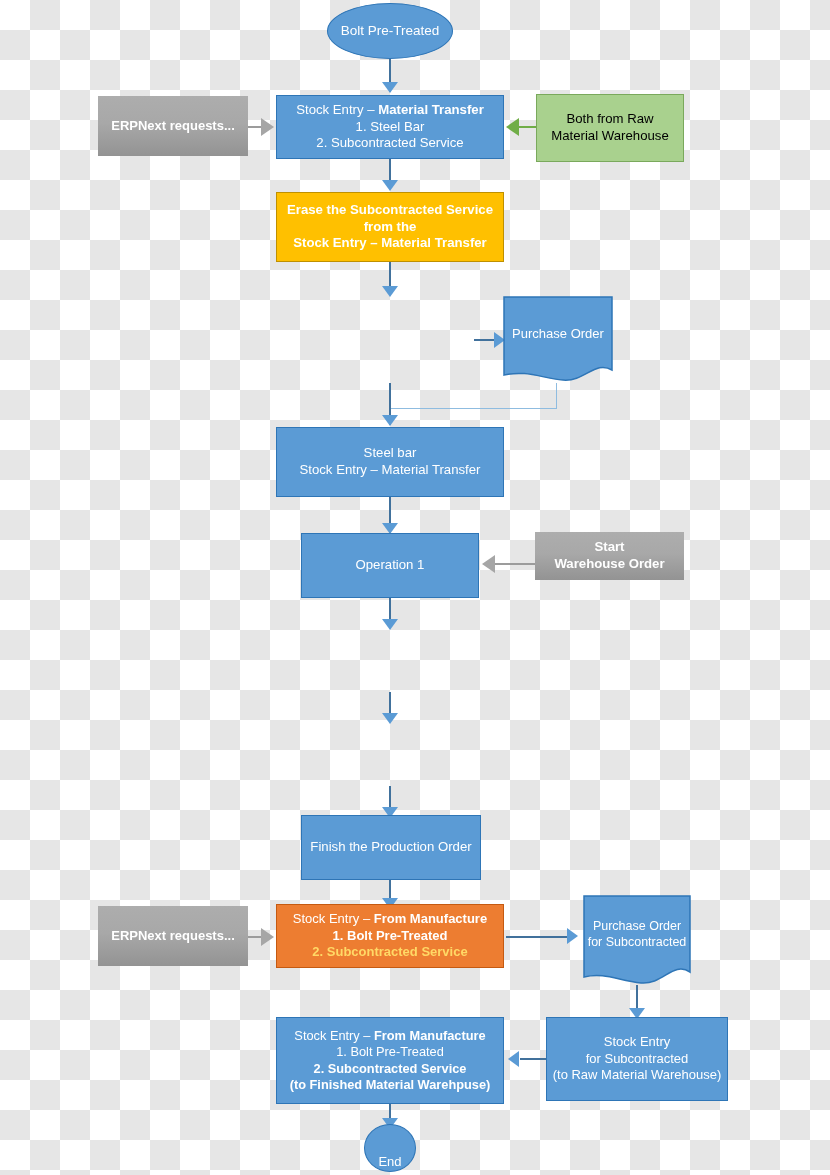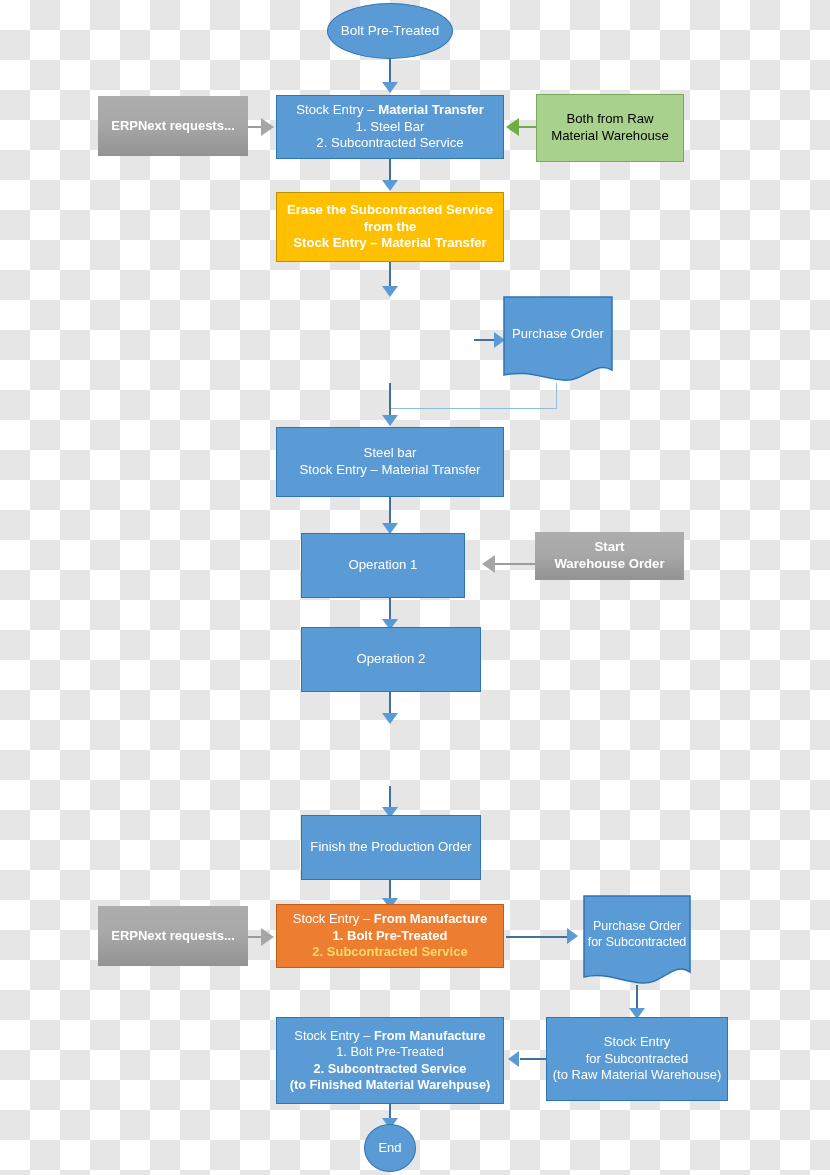--- a/index.html
+++ b/index.html
@@ -232,34 +232,31 @@
     <div class="txt" style="margin-top:-12px;">Purchase Order</div>
   </div>
 
   <div class="node box-blue" style="left:276px; top:427px; width:228px; height:70px; font-size:13.2px;">
     <div class="txt">
       <div>Steel bar</div>
       <div>Stock Entry – Material Transfer</div>
     </div>
   </div>
 
-  <div class="node box-blue" style="left:301px; top:533px; width:164px; height:65px; font-size:13.2px;">
+  <div class="node box-blue" style="left:301px; top:533px; width:178px; height:65px; font-size:13.2px;">
     <div class="txt">Operation 1</div>
   </div>
 
   <div class="node box-gray" style="left:535px; top:532px; width:149px; height:48px; font-size:13.2px;">
     <div class="txt">
       <div>Start</div>
       <div>Warehouse Order</div>
     </div>
   </div>
 
-  <div class="node box-blue" style="left:301px; top:627px; width:180px; height:65px; font-size:13.2px;">
-    <div class="txt">Operation 2</div>
-  </div>
 
 
   <div class="node box-blue" style="left:301px; top:815px; width:180px; height:65px; font-size:13.2px;">
     <div class="txt">Finish the Production Order</div>
   </div>
 
   <div class="node box-gray" style="left:98px; top:906px; width:150px; height:60px; font-size:13px;">
     <div class="txt">ERPNext requests...</div>
   </div>
 
@@ -291,17 +288,17 @@
 
   <div class="node box-blue" style="left:276px; top:1017px; width:228px; height:87px; font-size:12.8px;">
     <div class="txt">
       <div>Stock Entry – <span class="b">From  Manufacture</span></div>
       <div>1. Bolt Pre-Treated</div>
       <div class="b">2. Subcontracted Service</div>
       <div class="b">(to Finished Material Warehpuse)</div>
     </div>
   </div>
 
-  <div class="node ellipse" style="left:364px; top:1124px; width:52px; height:48px; font-size:13px;">
+  <div class="node ellipse" style="left:364px; top:1124px; width:52px; height:48px; font-size:13px;align-items:flex-end;">
     <div class="txt">End</div>
   </div>
 
 </div>
 
 </body></html>

